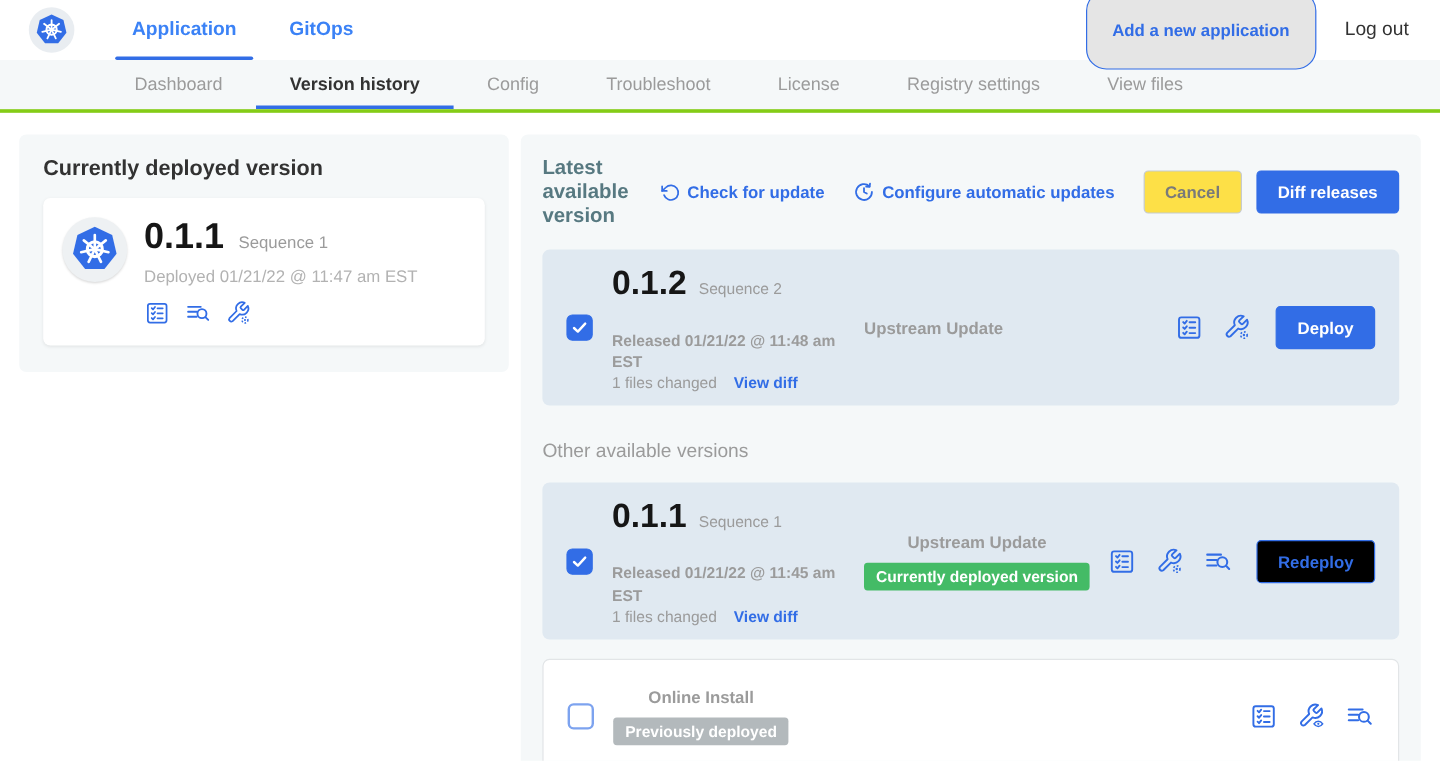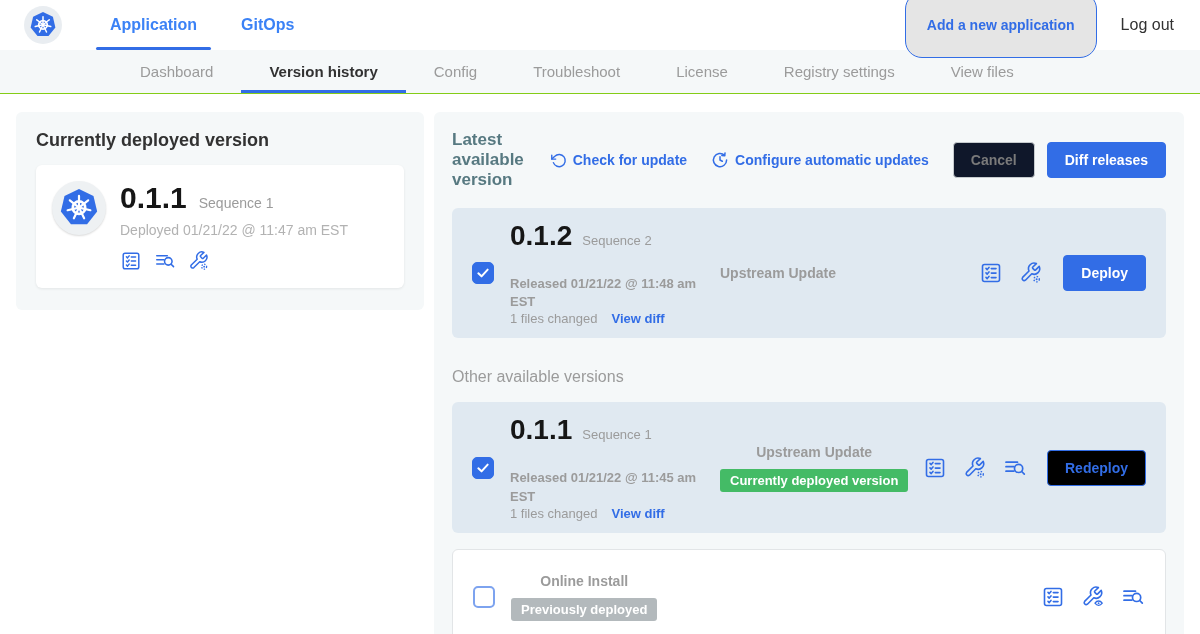--- a/index.html
+++ b/index.html
@@ -15,22 +15,22 @@
     font-size:16px; font-weight:bold; color:#3b82f6; cursor:pointer; }
   .top-tab.active::after { content:""; position:absolute; left:0; right:0; bottom:0; height:3px;
     background:var(--accent-blue,#326de6); border-radius:2px; }
   .header-right { margin-left:auto; display:flex; align-items:center; gap:24px; }
   .add-btn { background:#e5e5e5; border:1px solid var(--accent-blue,#326de6); color:var(--accent-blue,#326de6);
     font-weight:bold; font-size:14px; padding:24px 21px; border-radius:17px; cursor:pointer;
     font-family:"Liberation Sans", sans-serif; }
   .logout { font-size:16px; color:#323232; cursor:pointer; }
 
   
-  .subnav { height:44px; background:var(--panel-bg,#f5f8f9); border-bottom:1px solid #84cc16;
-    display:flex; align-items:stretch; padding-left:112px; }
+  .subnav { height:44px; background:var(--panel-bg,#f5f8f9); border-bottom:3px solid #84cc16;
+    display:flex; align-items:stretch; padding-left:84px; }
   .subnav-tab { display:flex; align-items:center; padding:0 28px; font-size:15px; color:#9b9b9b; cursor:pointer; }
   .subnav-tab.active { color:#323232; font-weight:bold; box-shadow:inset 0 -3px 0 var(--accent-blue,#326de6); }
 
   
   .content { display:flex; align-items:flex-start; gap:10px; padding:18px 16px; }
 
   
   .deployed-panel { width:408px; flex:0 0 auto; background:var(--panel-bg,#f5f8f9); border-radius:6px; padding:18px 20px 22px; }
   .deployed-title { font-size:18px; font-weight:bold; color:#323232; margin-bottom:14px; }
   .deployed-card { background:#fff; border-radius:6px; box-shadow:0 1px 3px rgba(0,0,0,.08);
@@ -47,21 +47,21 @@
 
   
   .available-panel { flex:1; background:var(--panel-bg,#f5f8f9); border-radius:6px; padding:18px; }
   .avail-header { display:flex; align-items:center; margin-bottom:18px; }
   .avail-title { font-size:17px; font-weight:bold; color:var(--title-slate,#577981); margin-right:14px; }
   .blue-link { display:flex; align-items:center; gap:6px; color:var(--accent-blue,#326de6);
     font-size:14px; font-weight:bold; cursor:pointer; margin-right:24px; white-space:nowrap; }
   .avail-spacer { flex:1; }
   .btn { font-family:"Liberation Sans", sans-serif; font-size:14px; font-weight:bold;
     padding:9px 17px; border-radius:4px; cursor:pointer; white-space:nowrap; }
-  .btn-gray { background:#0f172a; border:1px solid #c6cbce; color:#7a7a7a; margin-right:12px; }
+  .btn-gray { background:#fde047; border:1px solid #c6cbce; color:#7a7a7a; margin-right:12px; }
   .btn-primary { background:var(--accent-blue,#326de6); border:1px solid var(--accent-blue,#326de6); color:#fff; }
   .btn-outline { background:#000000; border:1px solid var(--accent-blue,#326de6); color:var(--accent-blue,#326de6); }
 
   .version-card { border-radius:6px; padding:12px 20px; display:flex; align-items:center; min-height:120px; }
   .version-card.selected { background:var(--selected-card-bg,#e0e9f1); }
   .version-card.plain { background:#fff; border:1px solid #e2e5e7; min-height:97px; }
   .card-gap-lg { margin-bottom:30px; }
   .other-title { font-size:16px; color:#9b9b9b; margin-bottom:16px; }
   .version-card.selected + .other-title { margin-top:30px; }
   .mb16 { margin-bottom:16px; }

